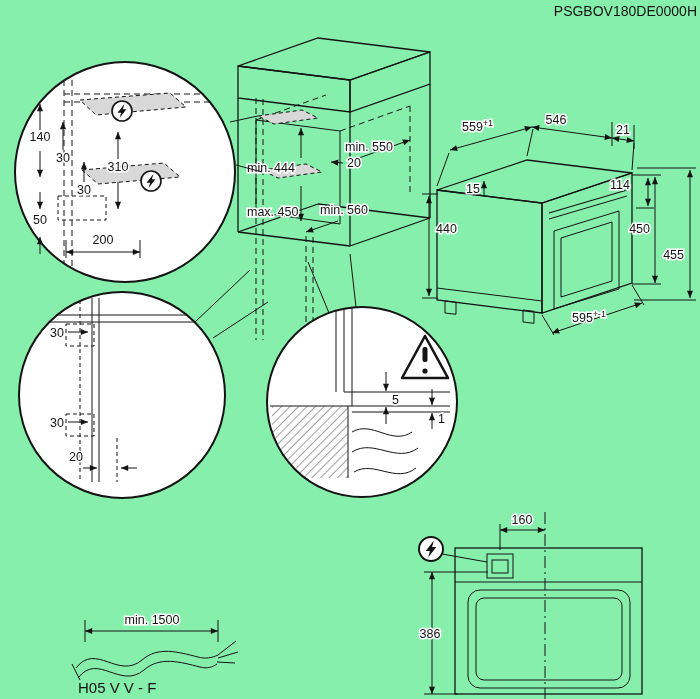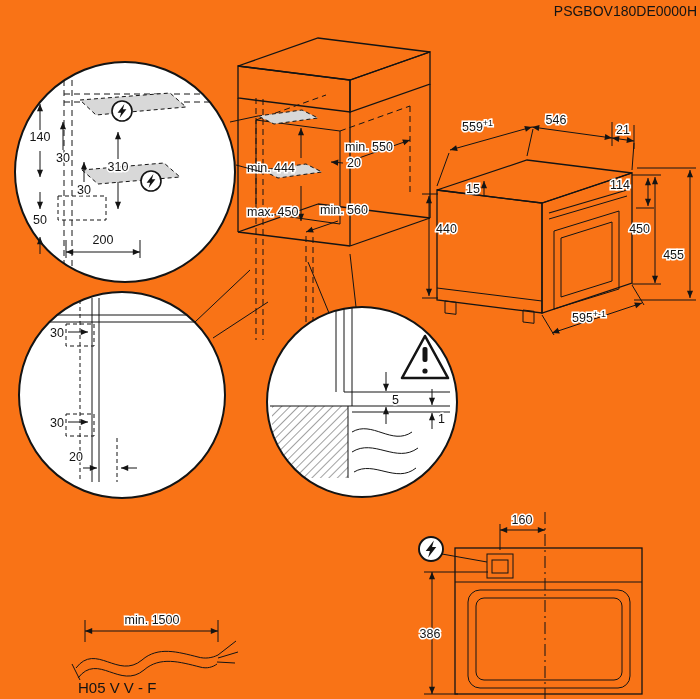--- a/index.html
+++ b/index.html
@@ -1,17 +1,17 @@
 <!DOCTYPE html>
 <html style="--ink: #141414; --highlight: #d8d8d8;"><head>
 <meta charset="utf-8">
 <style>
   :root { --ink:#141414; --highlight:#d8d8d8; }
   html,body{margin:0;padding:0;background:#fff;}
-  .sheet{width:700px;height:699px;background:#f97316;position:relative;overflow:hidden;
+  .sheet{width:700px;height:699px;background:#86efac;position:relative;overflow:hidden;
          font-family:"Liberation Sans",sans-serif;}
   svg{display:block}
   text{font-family:"Liberation Sans",sans-serif;fill:var(--ink);}
   .lbl{font-size:12.5px;paint-order:stroke;stroke:#ffffff;stroke-width:3px;}
   .big{font-size:14px;}
   .sup{font-size:9px;}
   .ln{fill:none;stroke:var(--ink);stroke-width:1.3;}
   .thin{fill:none;stroke:var(--ink);stroke-width:1;}
   .dash{stroke-dasharray:6 4;}
   .fdash{stroke-dasharray:4 3;}

